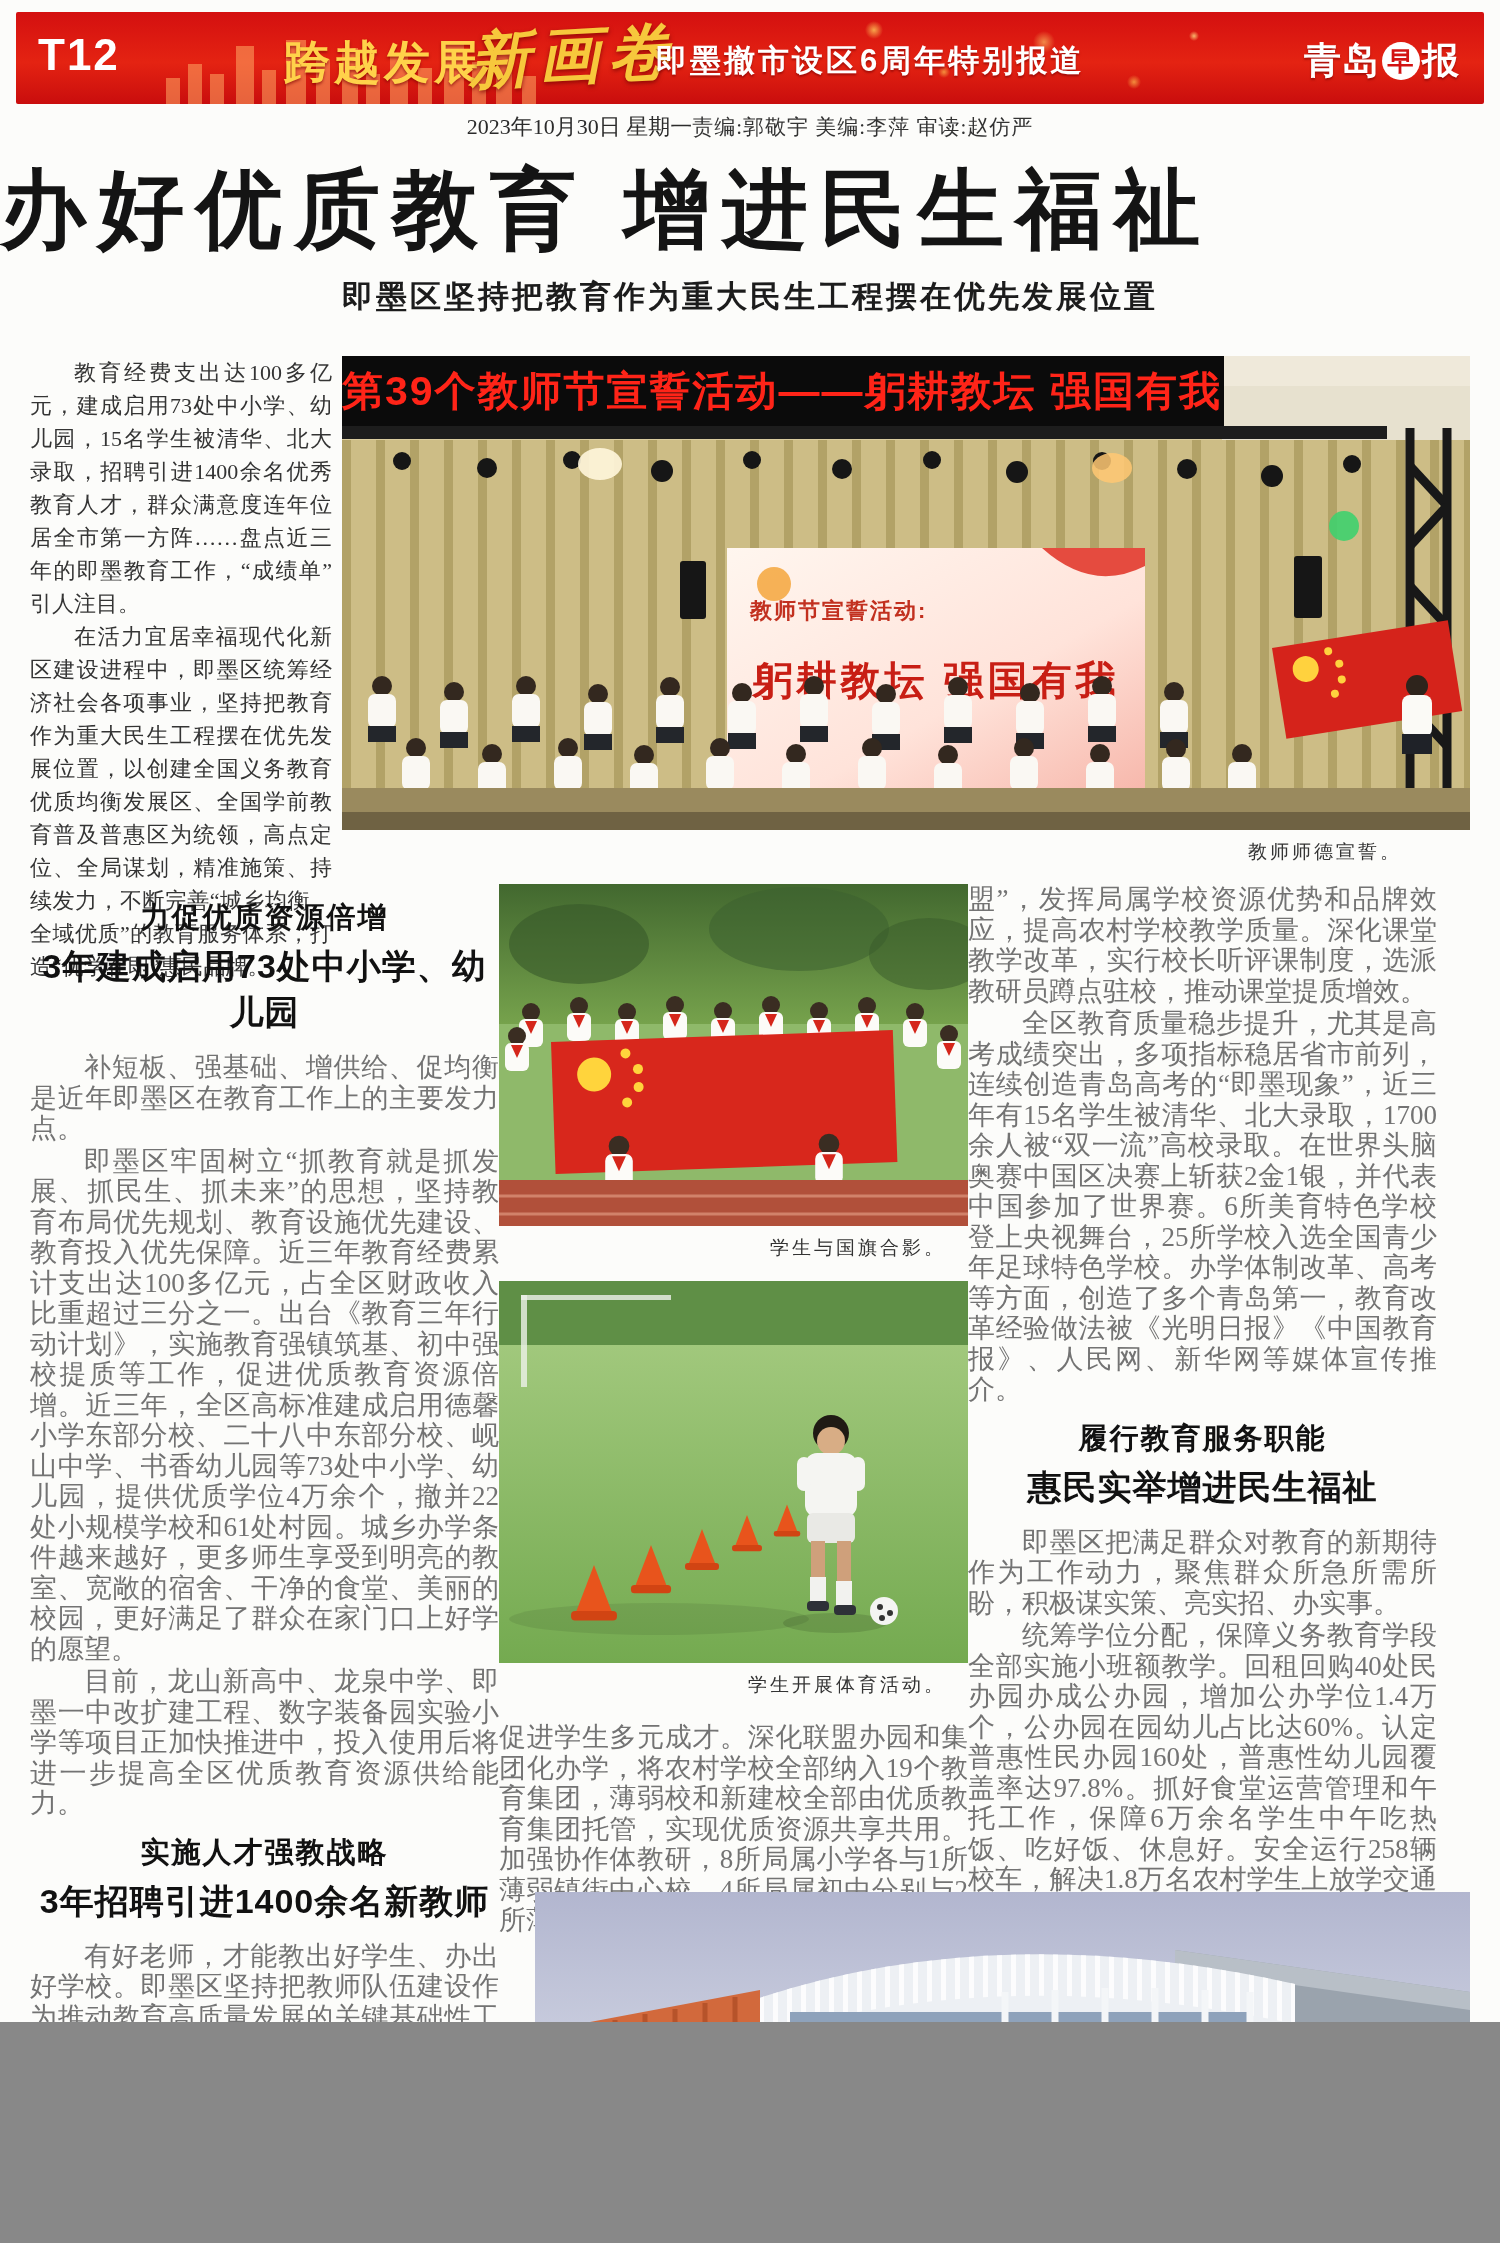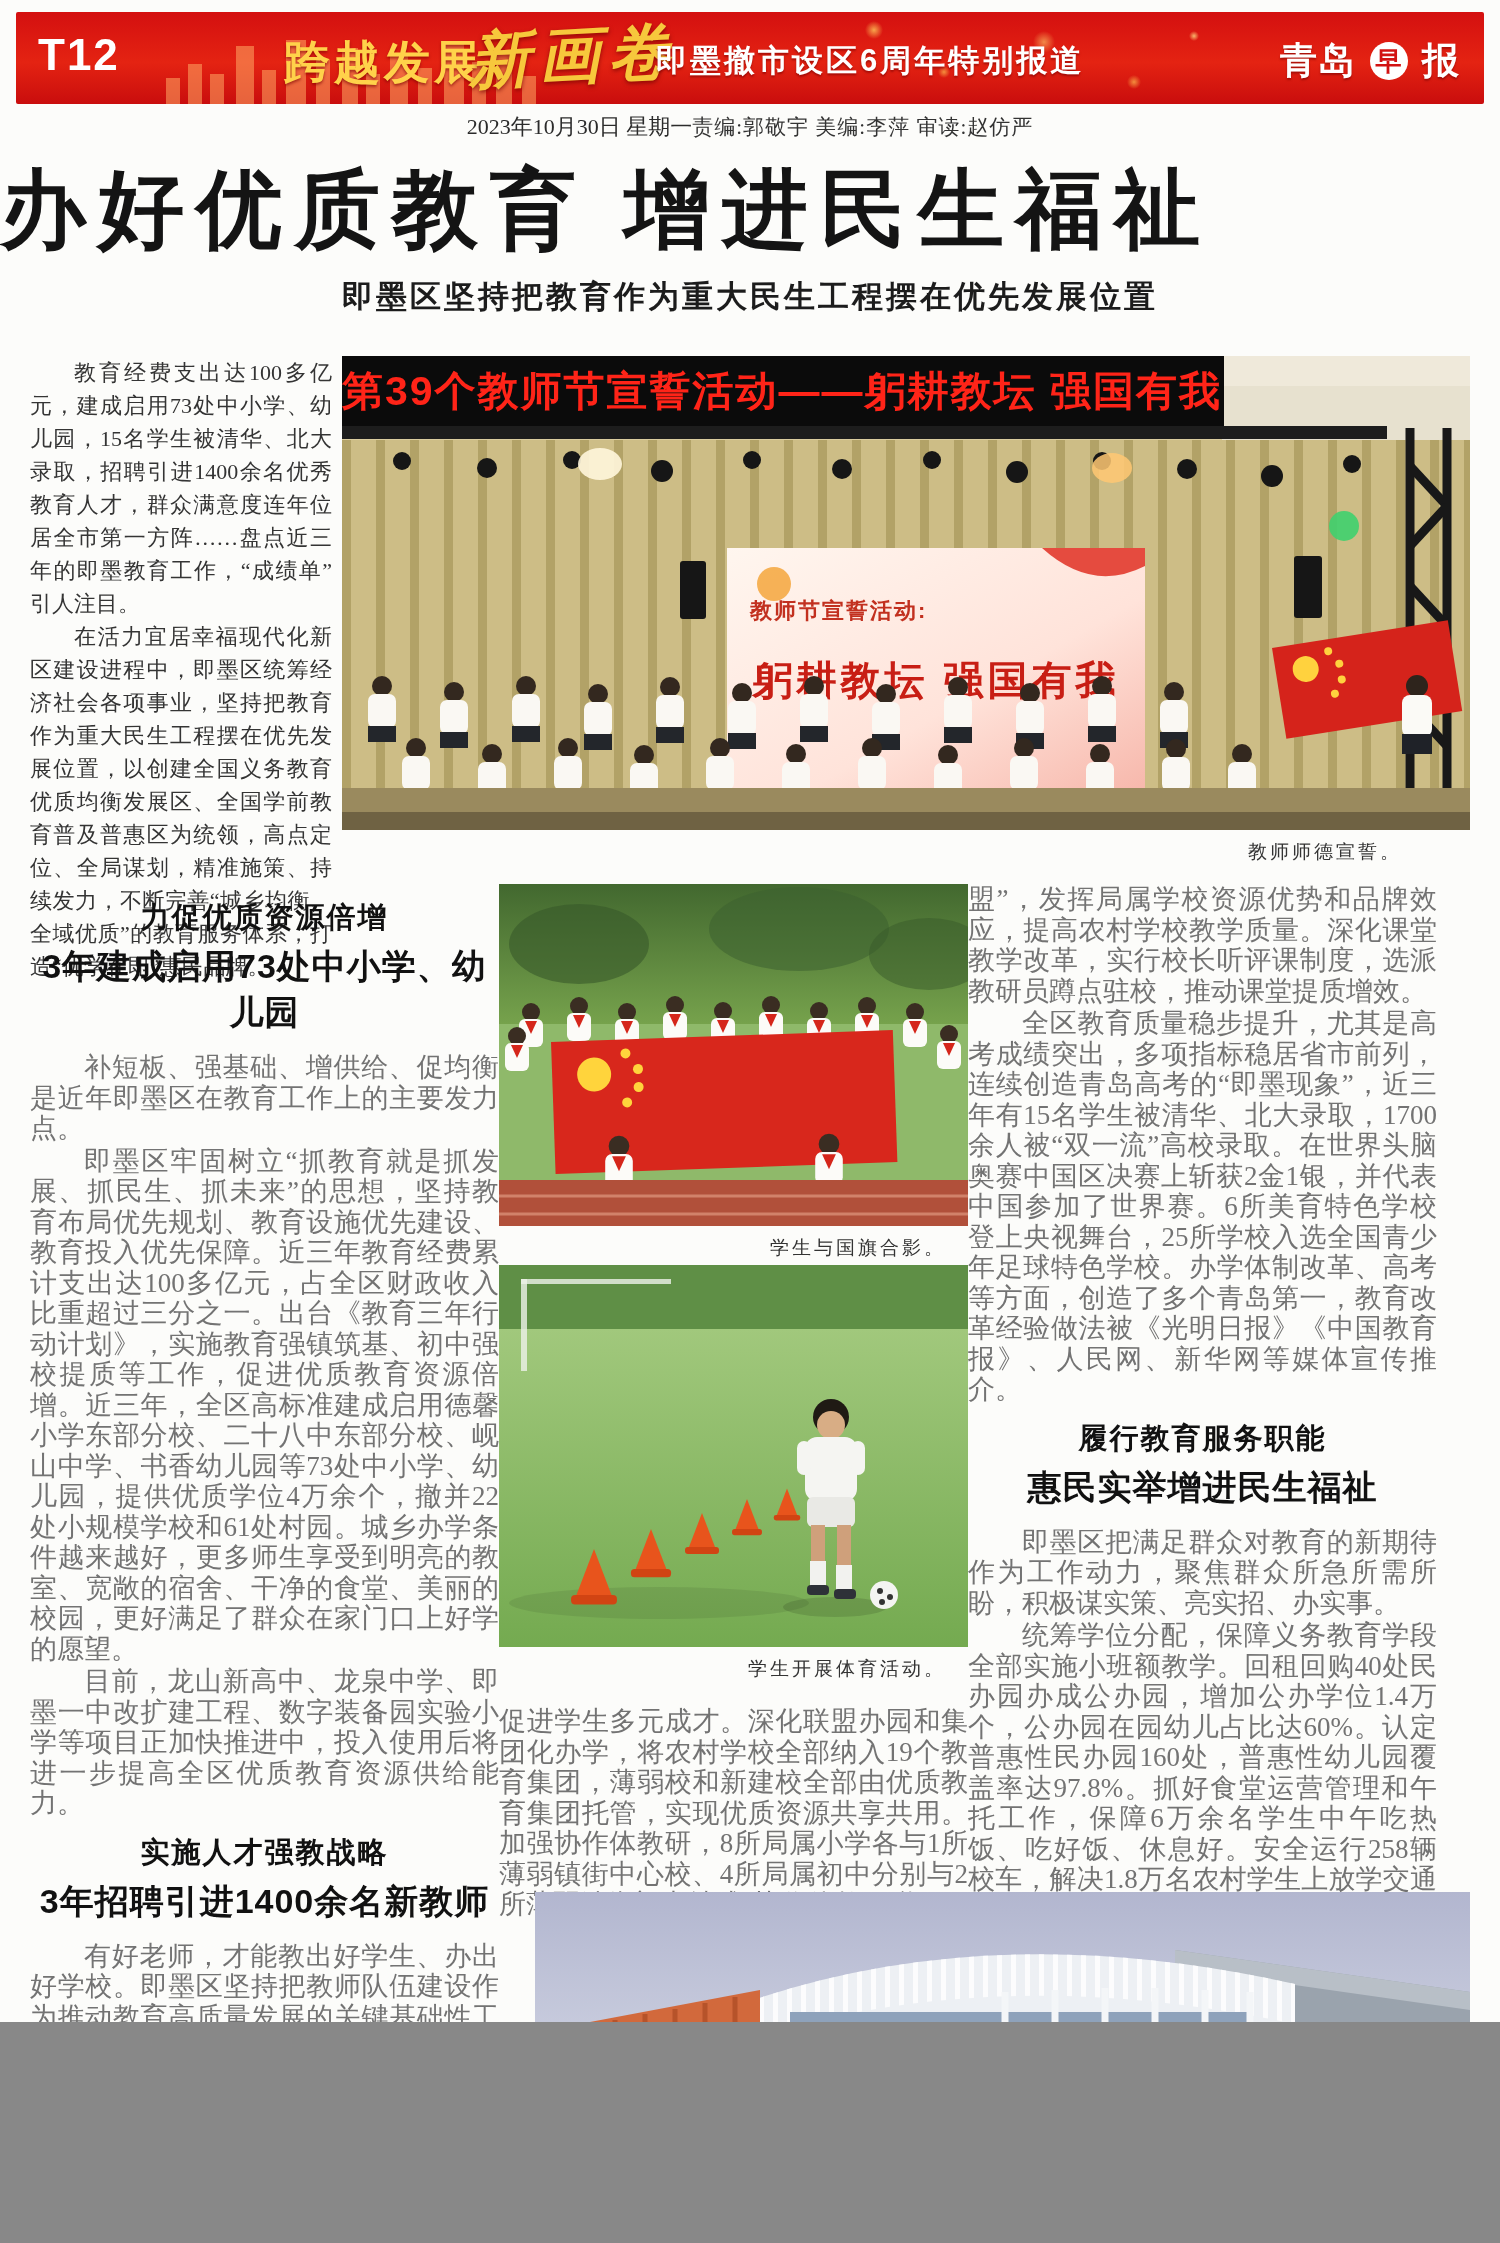--- a/index.html
+++ b/index.html
@@ -62,21 +62,20 @@
     position:absolute; left:640px; top:28px; color:#fff;
     font-family:"Liberation Sans","DejaVu Sans",sans-serif;
     font-size:31px; font-weight:800; letter-spacing:3px;
     text-shadow:0 2px 2px rgba(120,0,0,.55);
   }
   .masthead {
     position:absolute; right:24px; top:24px; display:flex; align-items:center;
     font-family:"Liberation Sans","DejaVu Sans",sans-serif;
     font-size:37px; font-weight:900; color:#fff; letter-spacing:1px;
     text-shadow:0 2px 2px rgba(110,0,0,.5);
-    gap:12px;
   }
   .masthead .sun {
     width:38px; height:38px; border-radius:50%; background:#fff; color:#d21212;
     display:flex; align-items:center; justify-content:center;
     font-size:26px; margin:0 2px; text-shadow:none;
   }
   
   .dateline {
     position:absolute; left:30px; right:30px; top:112px;
     display:flex; justify-content:center; align-items:center;
@@ -119,21 +118,21 @@
     color:#737373; margin-bottom:2px;
   }
   .col-body p.noindent { text-indent:0; }
   .sec-head {
     text-align:center; font-family:"Liberation Sans","DejaVu Sans",sans-serif;
     color:#111; margin:14px 0 16px;
   }
   .sec-head .t1 { font-size:29px; font-weight:800; letter-spacing:2px; }
   .sec-head .t2 { font-size:34px; font-weight:800; letter-spacing:1px; margin-top:6px; }
   .col2 .caption { padding-right:22px; }
-  .col2 .fig2 { margin-top:4px; }
+  .col2 .fig2 { margin-top:20px; }
   .col2 .cont-para { margin-top:24px; }
   .byline { margin-top:14px; font-size:22px; font-weight:700; color:#111; line-height:34px; }
   .byline .l1 { text-indent:2em; }
   
   .building-fig { position:absolute; left:535px; top:1892px; width:935px; }
   .building-fig .caption { padding-right:10px; }
   svg text { font-family:"Liberation Sans","DejaVu Sans",sans-serif; }
 </style>
 </head>
 <body>

